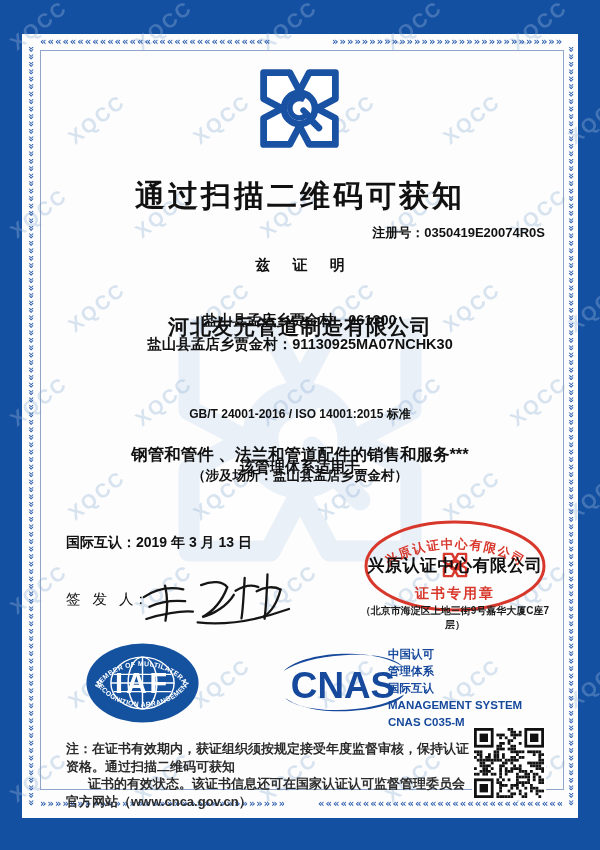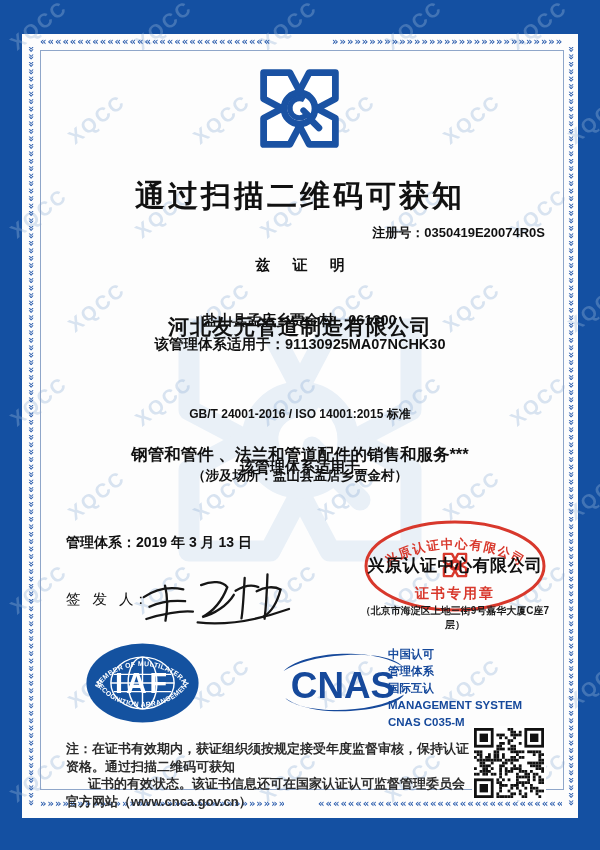--- a/index.html
+++ b/index.html
@@ -104,29 +104,29 @@
         </svg></div>
 
     <div class="cline" id="title">通过扫描二维码可获知</div>
     <div id="reg-row">
       <span>注册号：</span><span>0350419E20074R0S</span>
     </div>
     <div class="cline" id="hereby">兹 证 明</div>
     <div class="cline" id="company">河北友元管道制造有限公司</div>
     <div class="cline" id="addr">盐山县孟店乡贾金村，061300</div>
     <div class="cline" id="code">
-      <span>该管理体系适用于：</span><span>91130925MA07NCHK30</span>
+      <span>盐山县孟店乡贾金村：</span><span>91130925MA07NCHK30</span>
     </div>
     <div class="cline" id="std">GB/T 24001-2016 / ISO 14001:2015 标准</div>
     <div class="cline" id="scope-head">该管理体系适用于</div>
     <div class="cline" id="scope">钢管和管件 、法兰和管道配件的销售和服务***</div>
     <div class="cline" id="sites">（涉及场所：盐山县孟店乡贾金村）</div>
 
     <div class="left-line" id="issue">
-      <span>管理体系：</span><span>2019 年 3 月 13 日</span>
+      <span>国际互认：</span><span>2019 年 3 月 13 日</span>
     </div>
     <div class="left-line" id="signer">签 发 人：</div>
     <div id="signature" aria-label="王宏林">
       <svg width="155" height="56" viewBox="0 0 155 56">
         <g fill="none" stroke="#161616" stroke-width="2.3" stroke-linecap="round" transform="rotate(-4 77 28)">
           <path d="M4 22 C16 15 30 13 44 17"></path>
           <path d="M9 32 C20 28 33 27 45 29"></path>
           <path d="M5 44 C20 40 40 38 52 40"></path>
           <path d="M26 12 C28 24 27 36 24 47"></path>
           <path d="M62 14 C74 10 84 12 88 18 C81 33 70 42 61 46 C73 44 87 36 94 26"></path>

